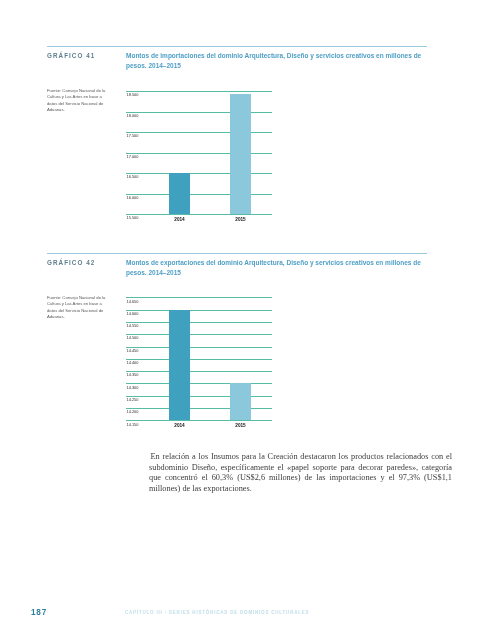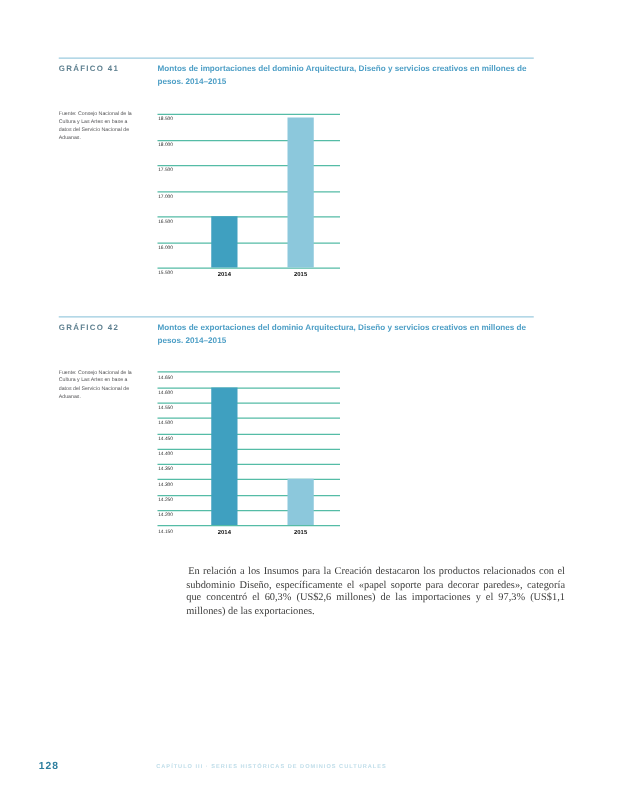--- a/index.html
+++ b/index.html
@@ -95,15 +95,15 @@
       <div class="gridline" style="left: 0px; top: 2.3px; width: 146px;"></div>
       <div class="ytick" style="left: 0.5px; top: 3.5px;">14.650</div>
       <div class="bar" style="left: 43px; top: 14.61px; width: 21px; height: 110.79px; background: rgb(63, 160, 192);"></div>
       <div class="xtick" style="left: 43px; width: 21px; top: 127.9px;">2014</div>
       <div class="bar" style="left: 104px; top: 88.47px; width: 21px; height: 36.93px; background: rgb(140, 200, 220);"></div>
       <div class="xtick" style="left: 104px; width: 21px; top: 127.9px;">2015</div>
     </div>
 
   <div class="body-text" id="para" style="left:125px;top:452px;width:303px;margin-left:24px;">En relación a los Insumos para la Creación destacaron los productos relacionados con el subdominio Diseño, específicamente el «papel soporte para decorar paredes», categoría que concentró el 60,3% (US$2,6 millones) de las importaciones y el 97,3% (US$1,1 millones) de las exportaciones.</div>
 
-  <div class="folio" style="left:31px;top:608px;">128</div>
+  <div class="folio" style="left:31px;top:608px;">187</div>
   <div class="footer-text" style="left:125px;top:610px;">CAPÍTULO III · SERIES HISTÓRICAS DE DOMINIOS CULTURALES</div>
 </div>
 
 </body></html>

